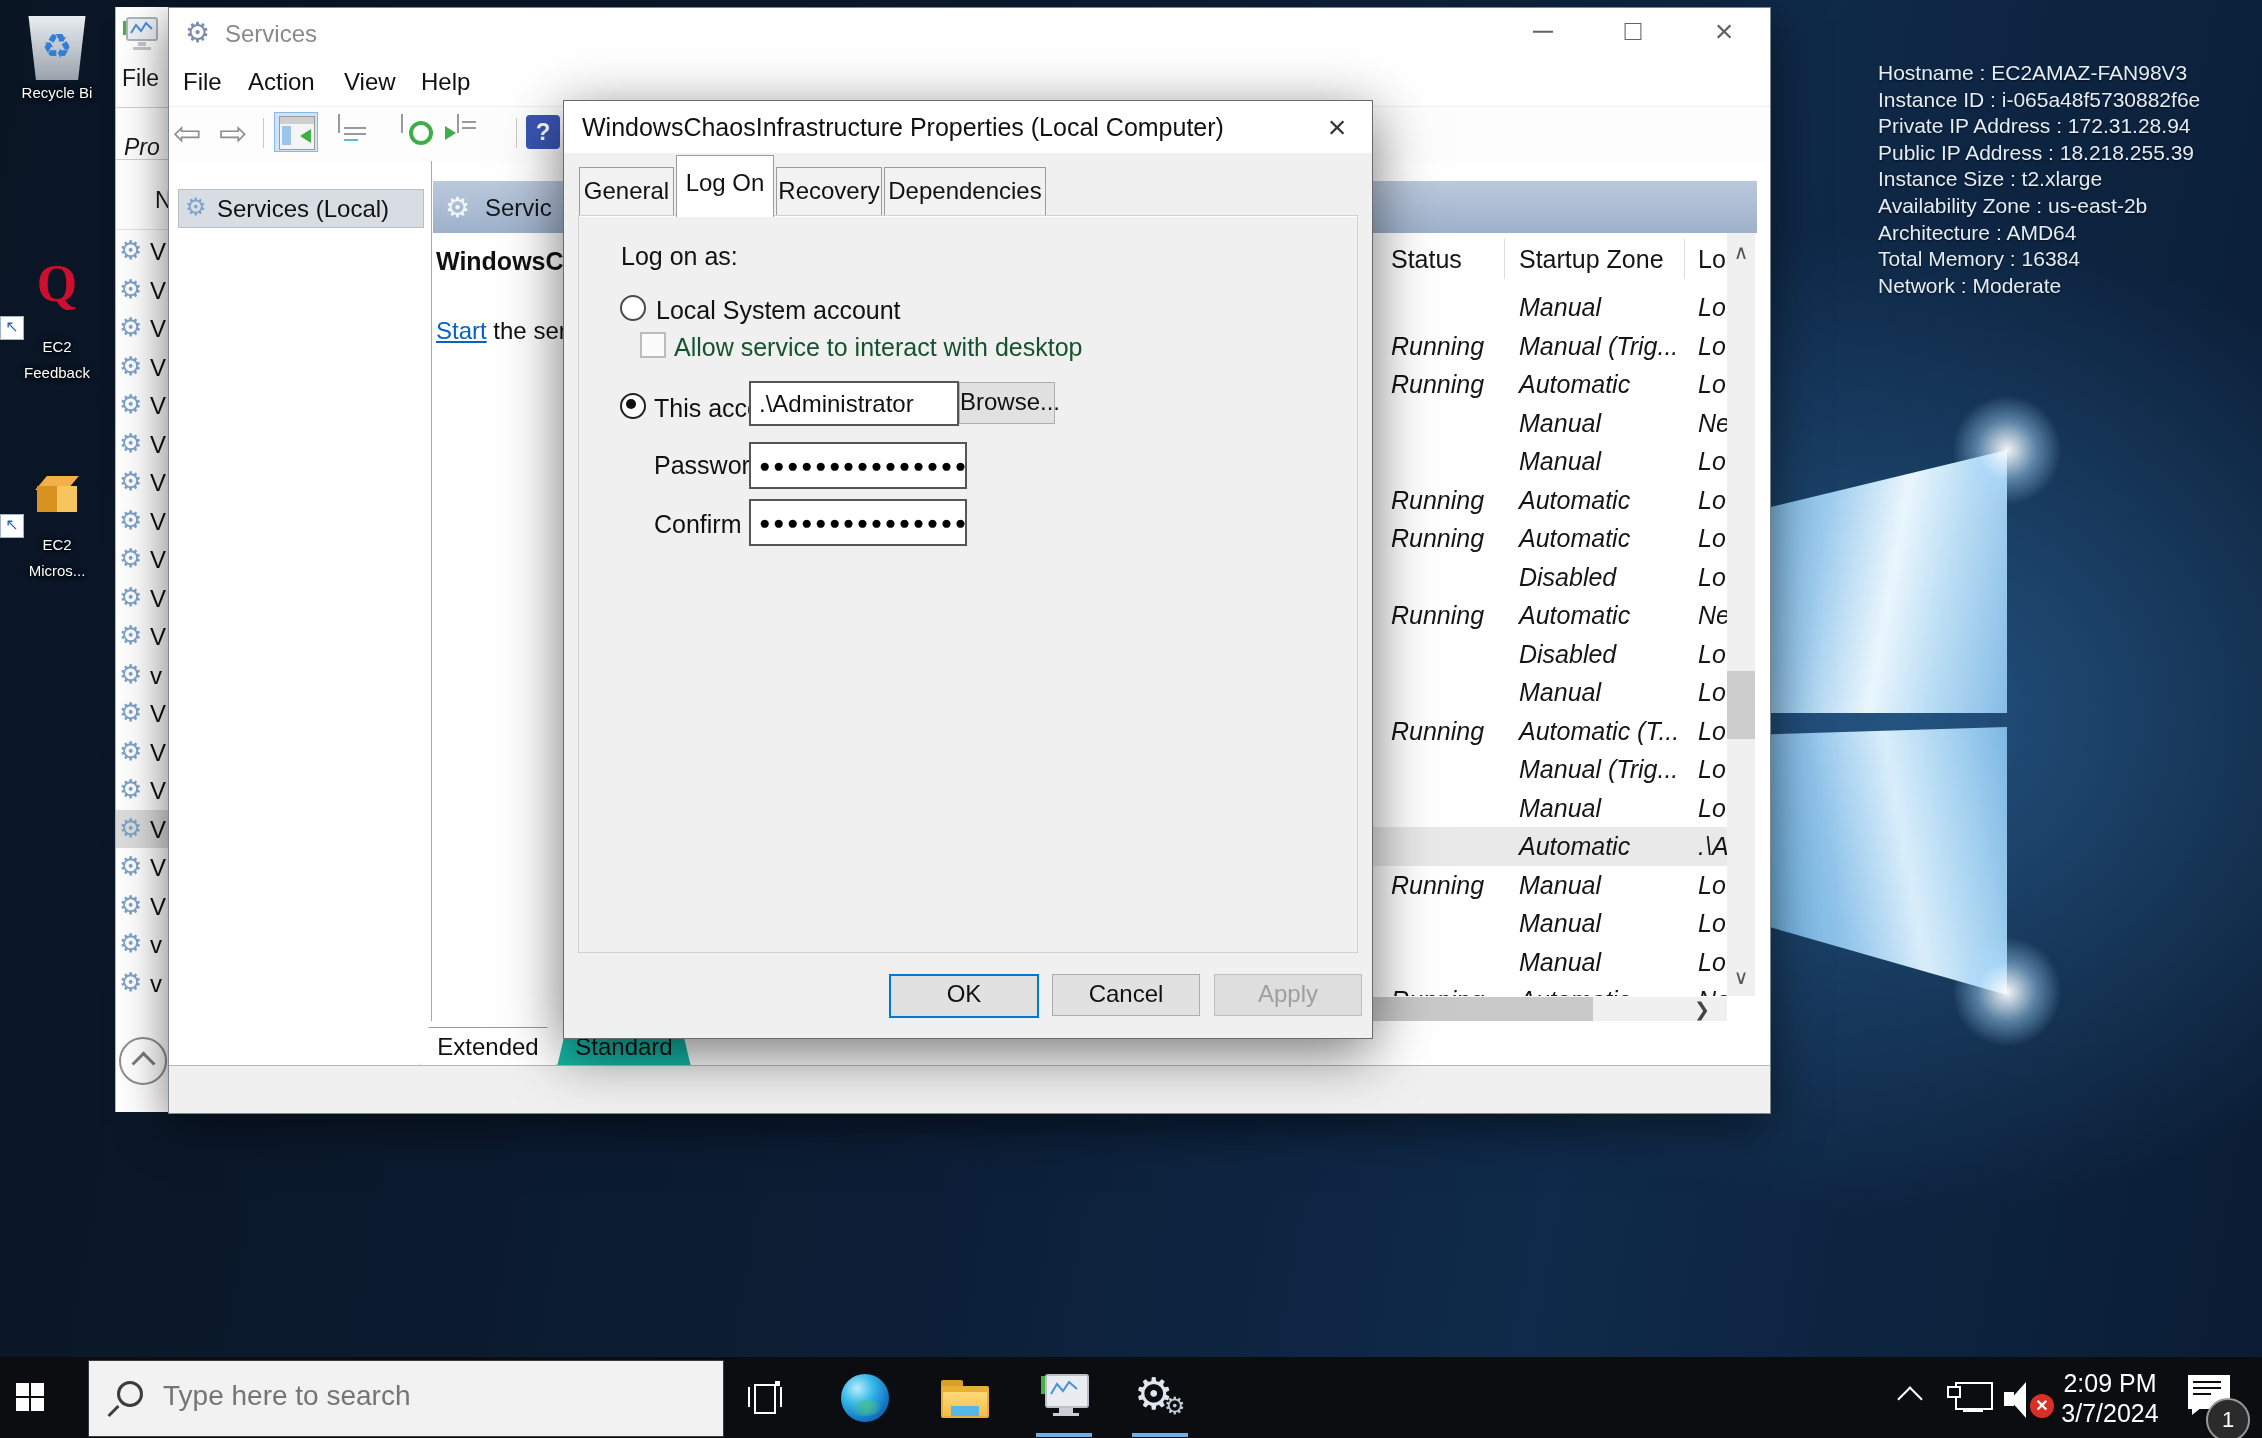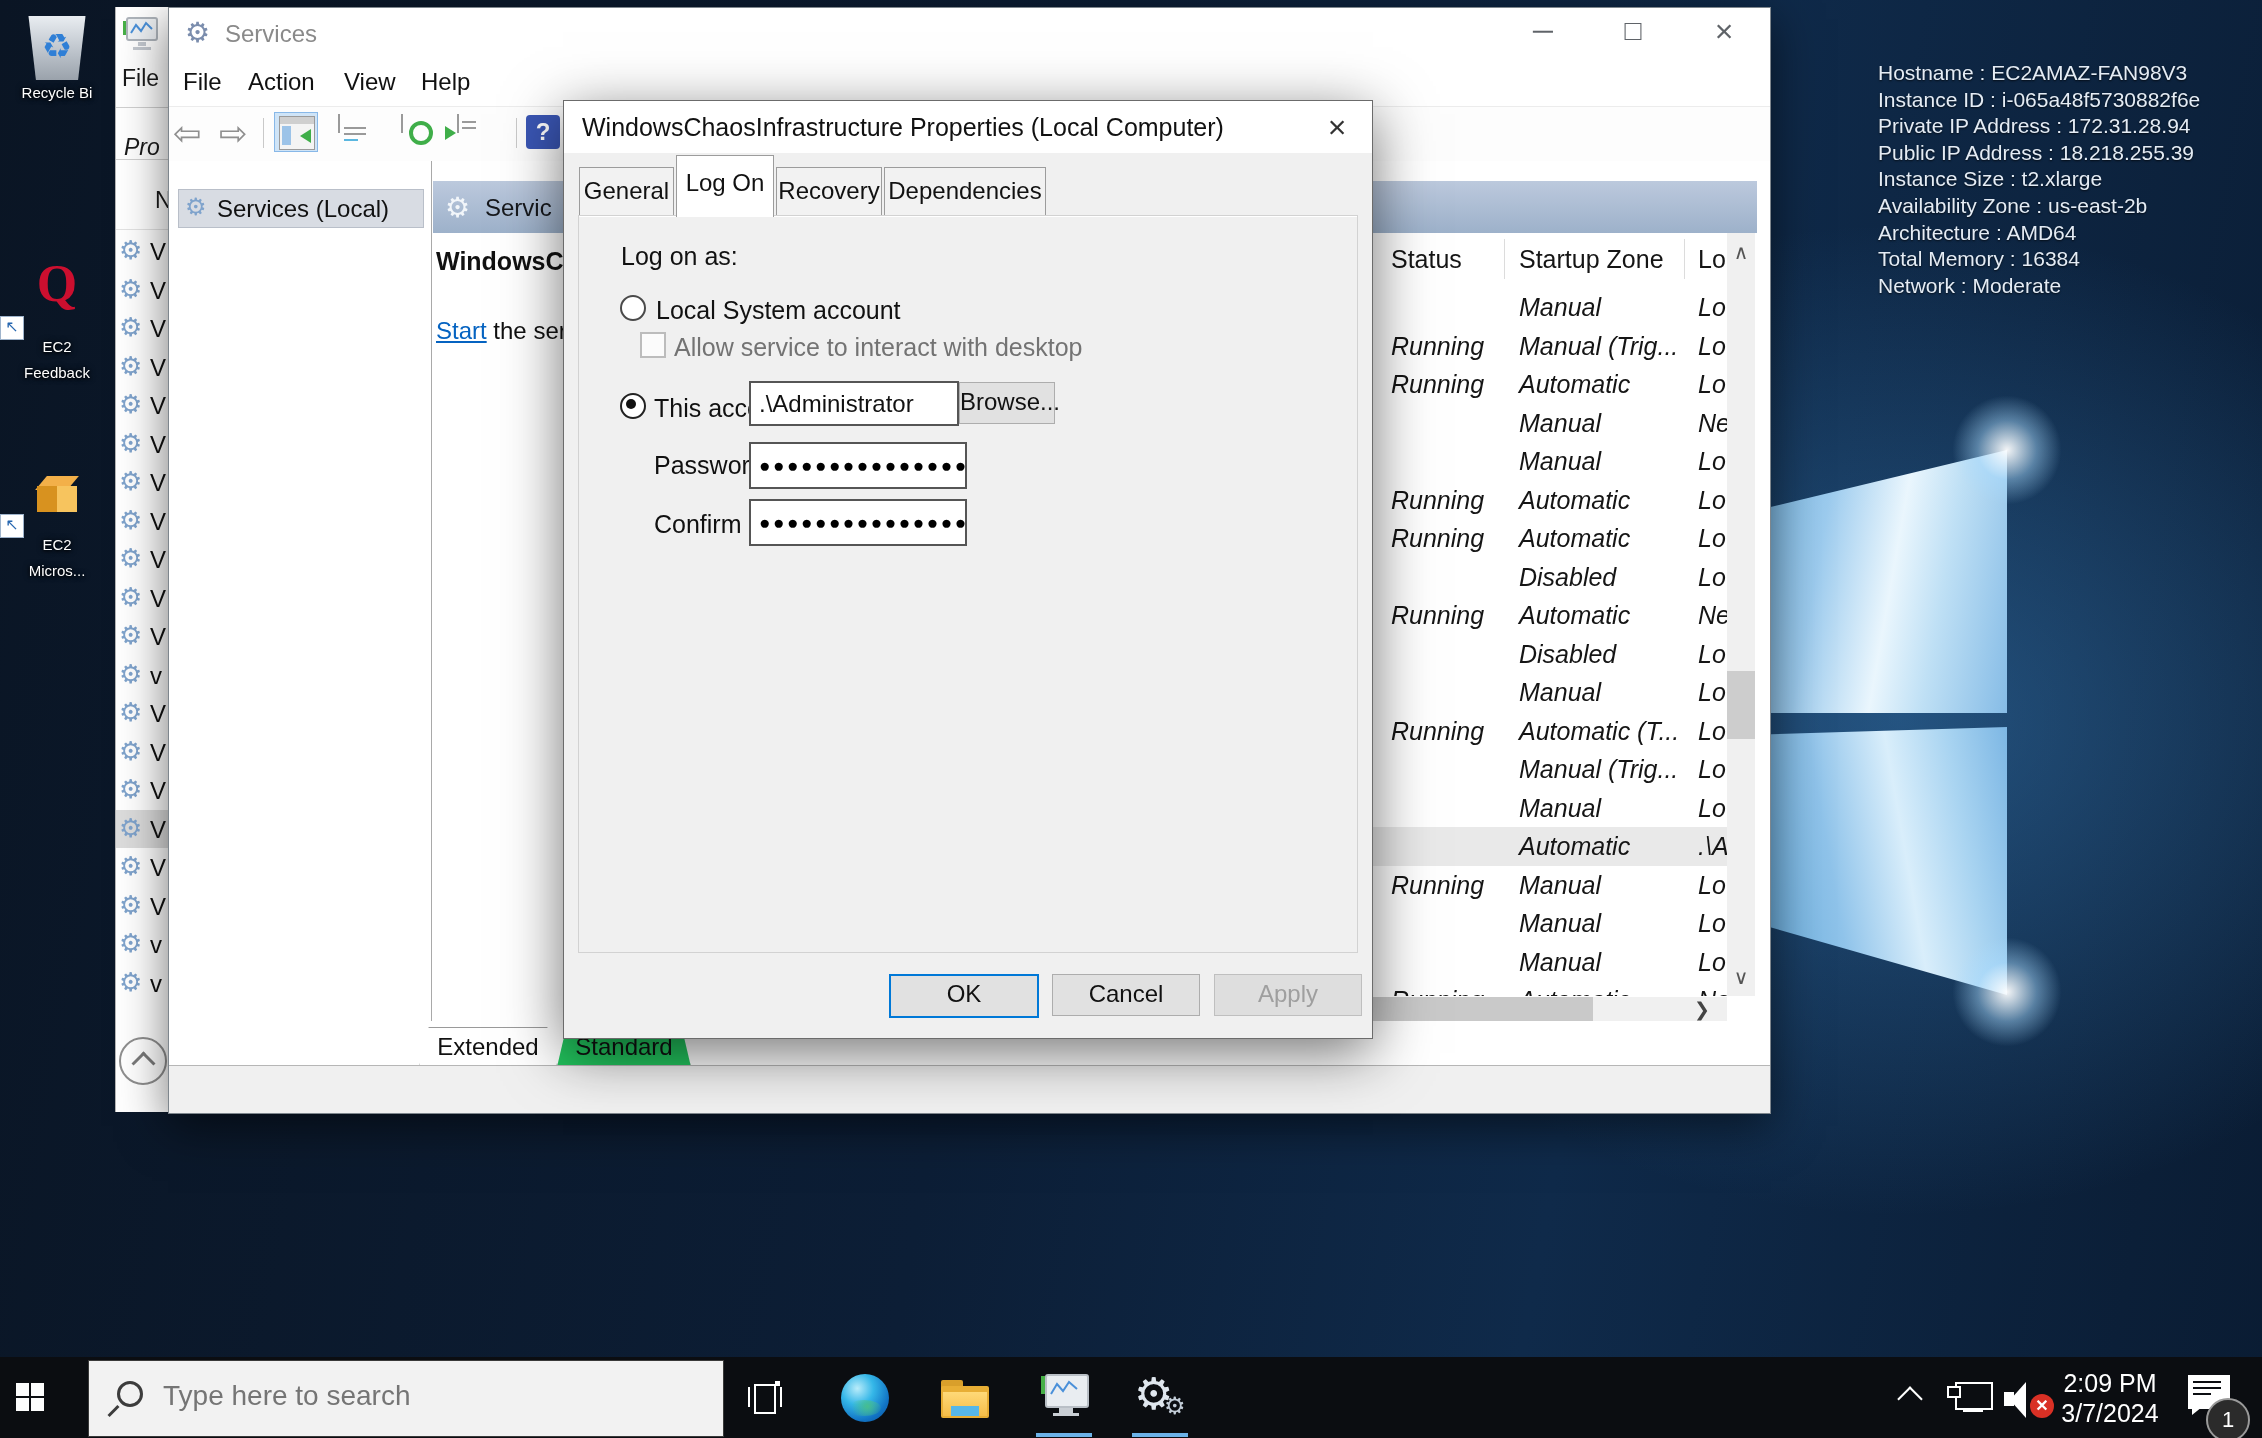--- a/index.html
+++ b/index.html
@@ -91,21 +91,21 @@
   .vscroll{position:absolute;left:1558px;top:72px;width:28px;height:763px;background:#f0f0f0;}
   .vscroll .up,.vscroll .dn{position:absolute;left:0;width:28px;height:38px;text-align:center;color:#555;font-size:20px;line-height:38px;}
   .vscroll .dn{bottom:0;}
   .vscroll .thumb{position:absolute;left:0;width:28px;top:438px;height:68px;background:#cdcdcd;}
   .hscroll{position:absolute;left:1203px;top:836px;width:355px;height:25px;background:#f0f0f0;}
   .hscroll .thumb{position:absolute;left:0;top:0;width:221px;height:25px;background:#c9c9c9;}
   .hscroll .ar{position:absolute;left:322px;top:1px;font-size:19px;color:#444;}
   .sw-bottom{position:absolute;left:0;bottom:0;right:0;height:92px;background:#fff;}
   .sw-status{position:absolute;left:0;bottom:0;right:0;height:47px;background:#f0f0f0;border-top:1px solid #b6b6b6;}
   .btab{position:absolute;top:6px;height:38px;font-size:24px;color:#111;text-align:center;line-height:38px;
-     background:#22c55e;border:1px solid #9a9a9a;clip-path:polygon(7% 0,93% 0,100% 100%,0 100%);}
+     background:#14b8a6;border:1px solid #9a9a9a;clip-path:polygon(7% 0,93% 0,100% 100%,0 100%);}
   .btab.active{background:#fff;border-bottom:1px solid #fff;}
   
   .dlg{left:563px;top:100px;width:808px;height:937px;background:#f0f0f0;z-index:3;
      border:1px solid #6b6b6b;box-shadow:0 14px 55px rgba(0,0,0,.55);}
   .dlg-title{position:absolute;left:0;top:0;right:0;height:52px;background:#fff;}
   .dlg-title .t{position:absolute;left:18px;top:12px;font-size:25px;color:#111;white-space:nowrap;}
   .dlg-x{position:absolute;right:8px;top:4px;width:54px;height:44px;text-align:center;line-height:44px;font-size:32px;color:#333;}
   .dtab{position:absolute;height:48px;top:66px;background:#f2f2f2;border:1px solid #9c9c9c;border-bottom:none;
      font-size:24px;color:#111;text-align:center;line-height:46px;}
   .dtab.active{top:54px;height:61px;background:#fff;z-index:2;line-height:54px;}
@@ -501,21 +501,21 @@
     </div>
     <div class="dtab" style="left:15px;width:93px;">General</div>
     <div class="dtab active" style="left:112px;width:96px;">Log On</div>
     <div class="dtab" style="left:212px;width:104px;">Recovery</div>
     <div class="dtab" style="left:320px;width:160px;">Dependencies</div>
     <div class="dpanel"></div>
     <div class="dlab" style="left:57px;top:141px;">Log on as:</div>
     <div class="radio" style="left:56px;top:194px;"></div>
     <div class="dlab" style="left:92px;top:195px;">Local System account</div>
     <div class="chk" style="left:76px;top:231px;"></div>
-    <div class="dlab" style="left:110px;top:232px;color:#737373;">Allow service to interact with desktop</div>
+    <div class="dlab" style="left:110px;top:232px;color:#14532d;">Allow service to interact with desktop</div>
     <div class="radio on" style="left:56px;top:292px;"></div>
     <div class="dlab" style="left:90px;top:293px;">This account:</div>
     <input class="dinput" style="left: 185px; top: 280px;" value=".\Administrator">
     <div class="dbtn" style="left:395px;top:281px;width:94px;">Browse...</div>
     <div class="dlab" style="left:90px;top:350px;">Password:</div>
     <div class="ddots" style="left:185px;top:341px;">●●●●●●●●●●●●●●●</div>
     <div class="dlab" style="left:90px;top:409px;">Confirm password:</div>
     <div class="ddots" style="left:185px;top:398px;">●●●●●●●●●●●●●●●</div>
     <div class="dbtn ok" style="left:325px;top:873px;width:146px;">OK</div>
     <div class="dbtn" style="left:488px;top:873px;width:146px;">Cancel</div>

